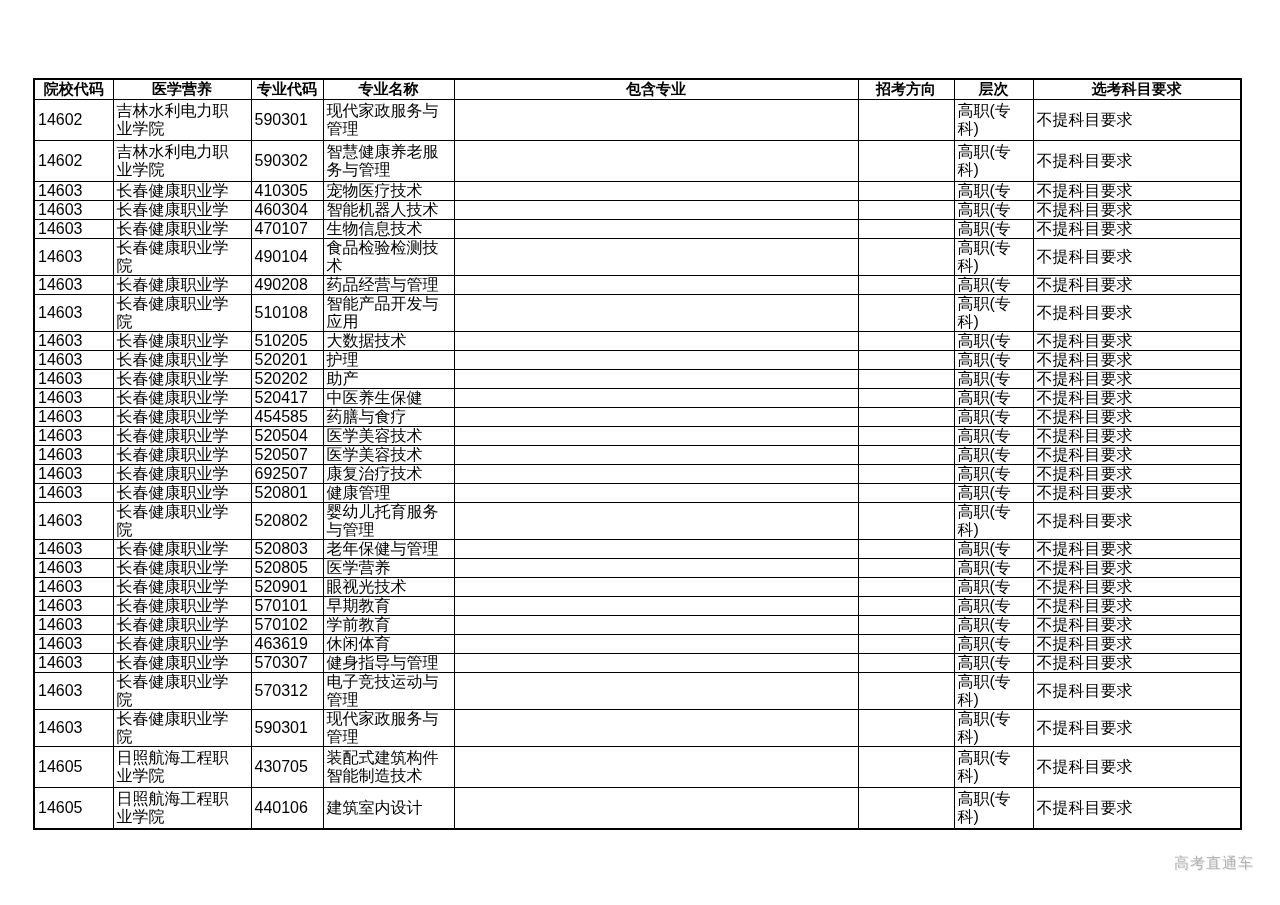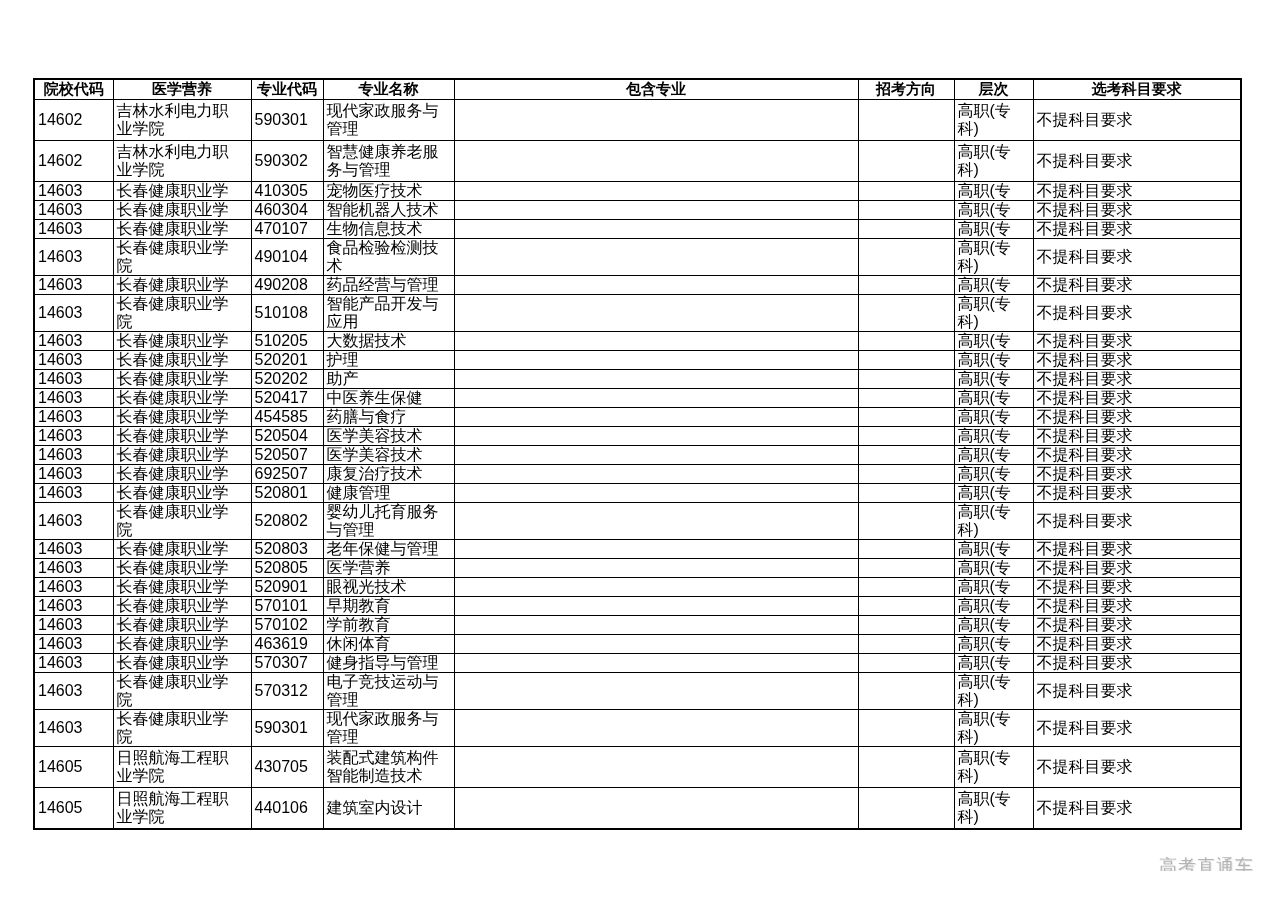--- a/index.html
+++ b/index.html
@@ -53,21 +53,21 @@
     left: 0;
     right: 0;
     text-align: center;
     font-size: 15px;
     color: #1a1a1a;
   }
   .watermark {
     position: absolute;
     top: 854px;
     right: 26px;
-    font-size: 18px;
+    font-size: 15px;
     letter-spacing: 1px;
     font-weight: 400;
     text-shadow: 1px 1px 0 #e8e8e8;
   }
 </style>
 </head>
 <body>
 
 <div class="page">
 

